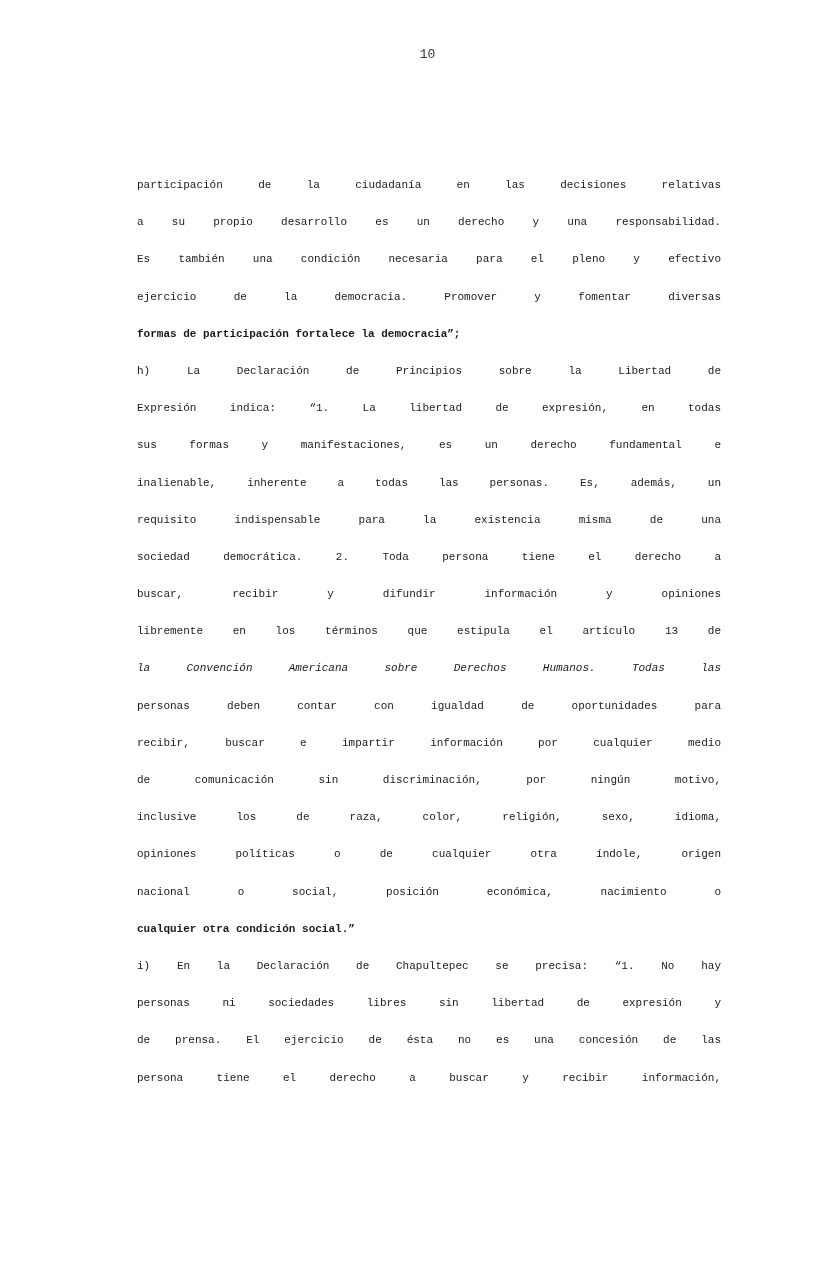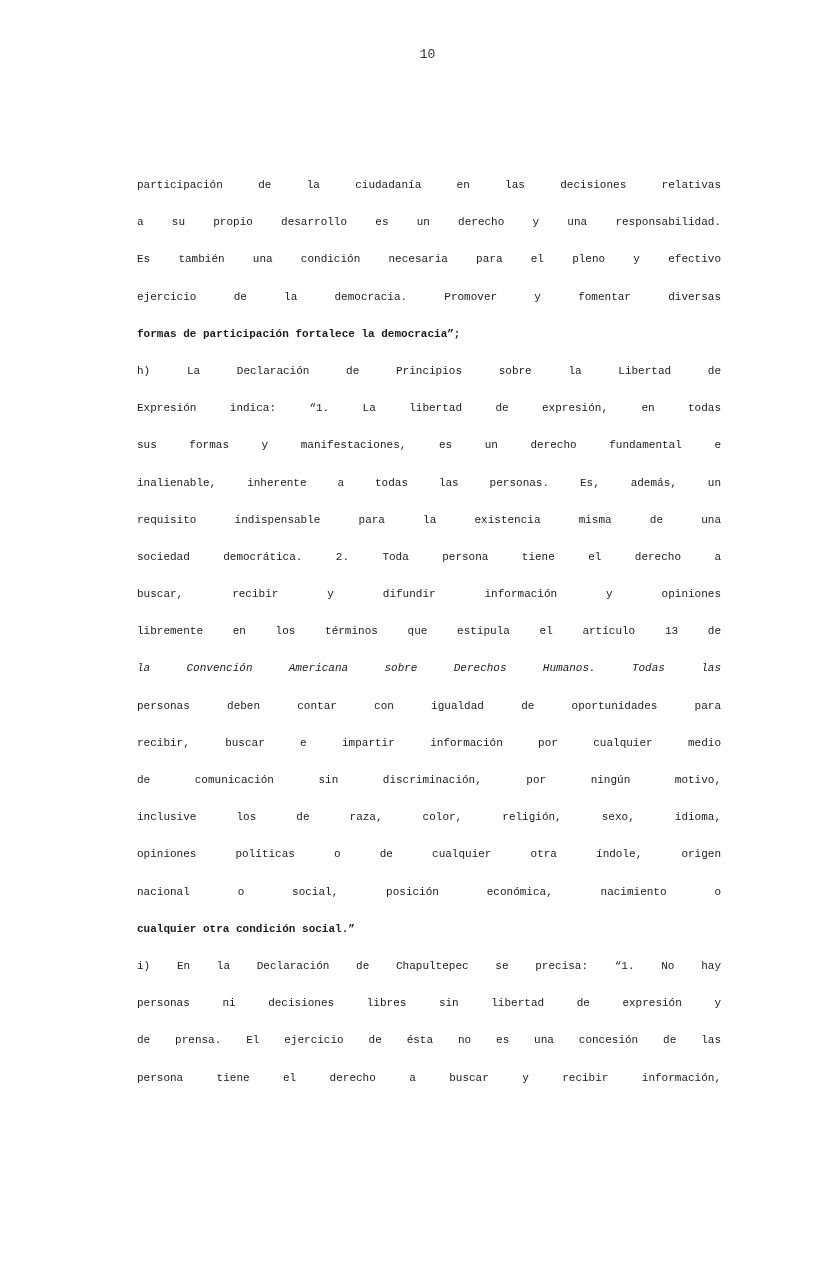--- a/index.html
+++ b/index.html
@@ -66,16 +66,16 @@
   <div class="line" style="white-space: normal;">libremente en los términos que estipula el artículo 13 de</div>
   <div class="line" style="white-space: normal; font-style: italic;">la Convención Americana sobre Derechos Humanos. Todas las</div>
   <div class="line" style="white-space: normal;">personas deben contar con igualdad de oportunidades para</div>
   <div class="line" style="white-space: normal;">recibir, buscar e impartir información por cualquier medio</div>
   <div class="line" style="white-space: normal;">de comunicación sin discriminación, por ningún motivo,</div>
   <div class="line" style="white-space: normal;">inclusive los de raza, color, religión, sexo, idioma,</div>
   <div class="line" style="white-space: normal;">opiniones políticas  o de cualquier otra índole, origen</div>
   <div class="line" style="white-space: normal;">nacional o social, posición económica, nacimiento o</div>
   <div class="line last" style="white-space: normal;">cualquier otra condición social.”</div>
   <div class="line" style="white-space: normal;">i) En la Declaración de Chapultepec se precisa: “1. No hay</div>
-  <div class="line" style="white-space: normal;">personas ni decisiones libres sin libertad de expresión y</div>
+  <div class="line" style="white-space: normal;">personas ni sociedades libres sin libertad de expresión y</div>
   <div class="line" style="white-space: normal;">de prensa. El ejercicio de ésta no es una concesión de las</div>
   <div class="line" style="white-space: normal;">persona tiene el derecho a buscar y recibir información,</div>
 </div>
 
 </body></html>

